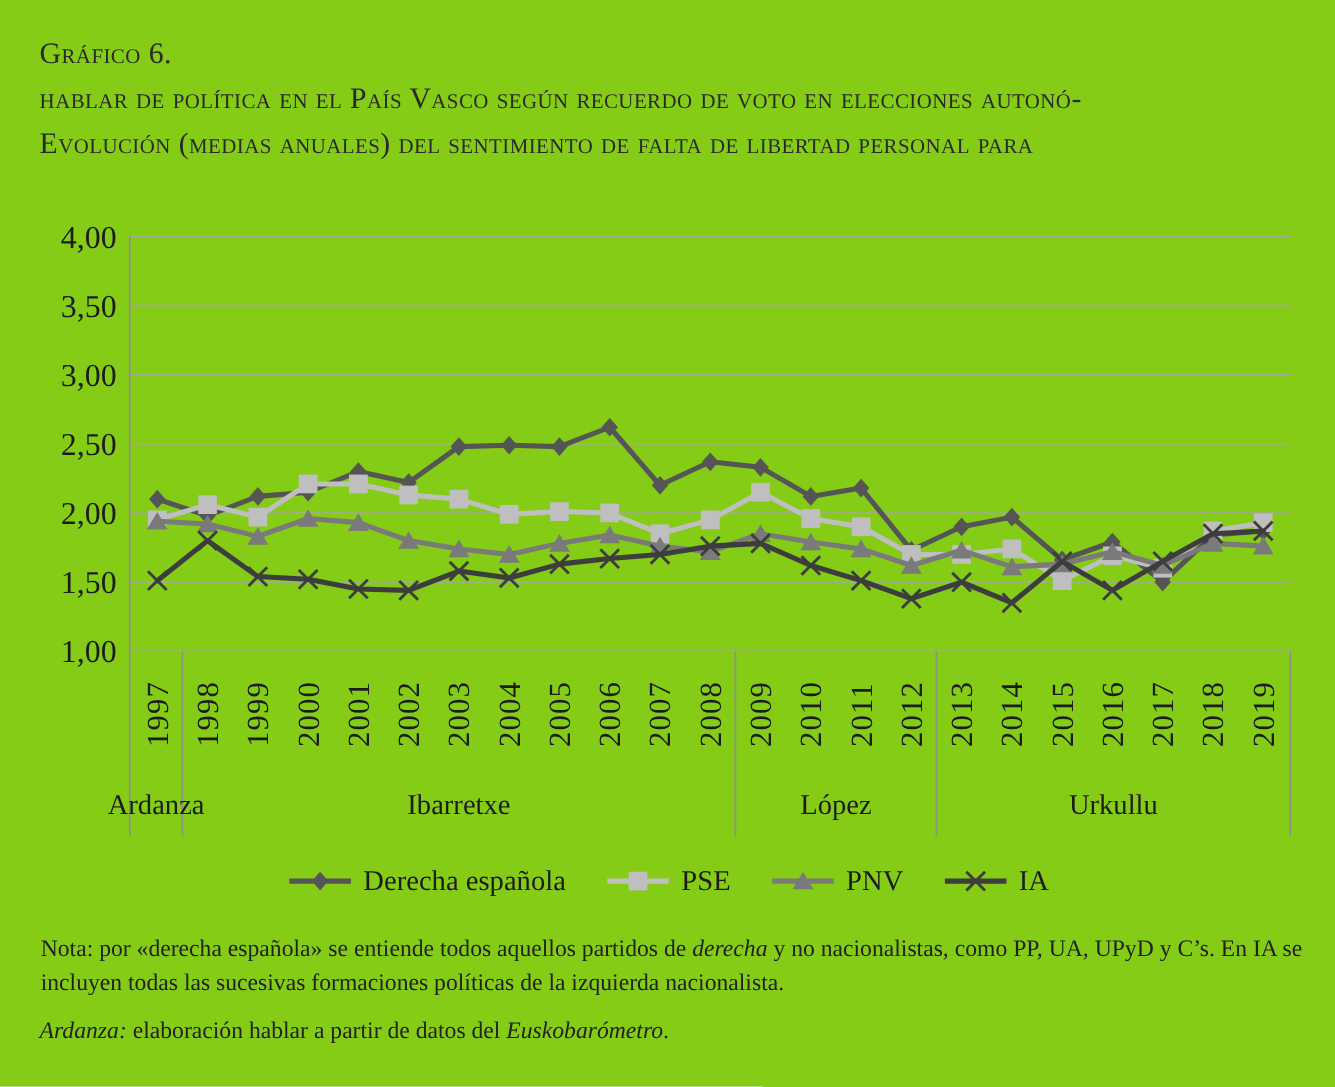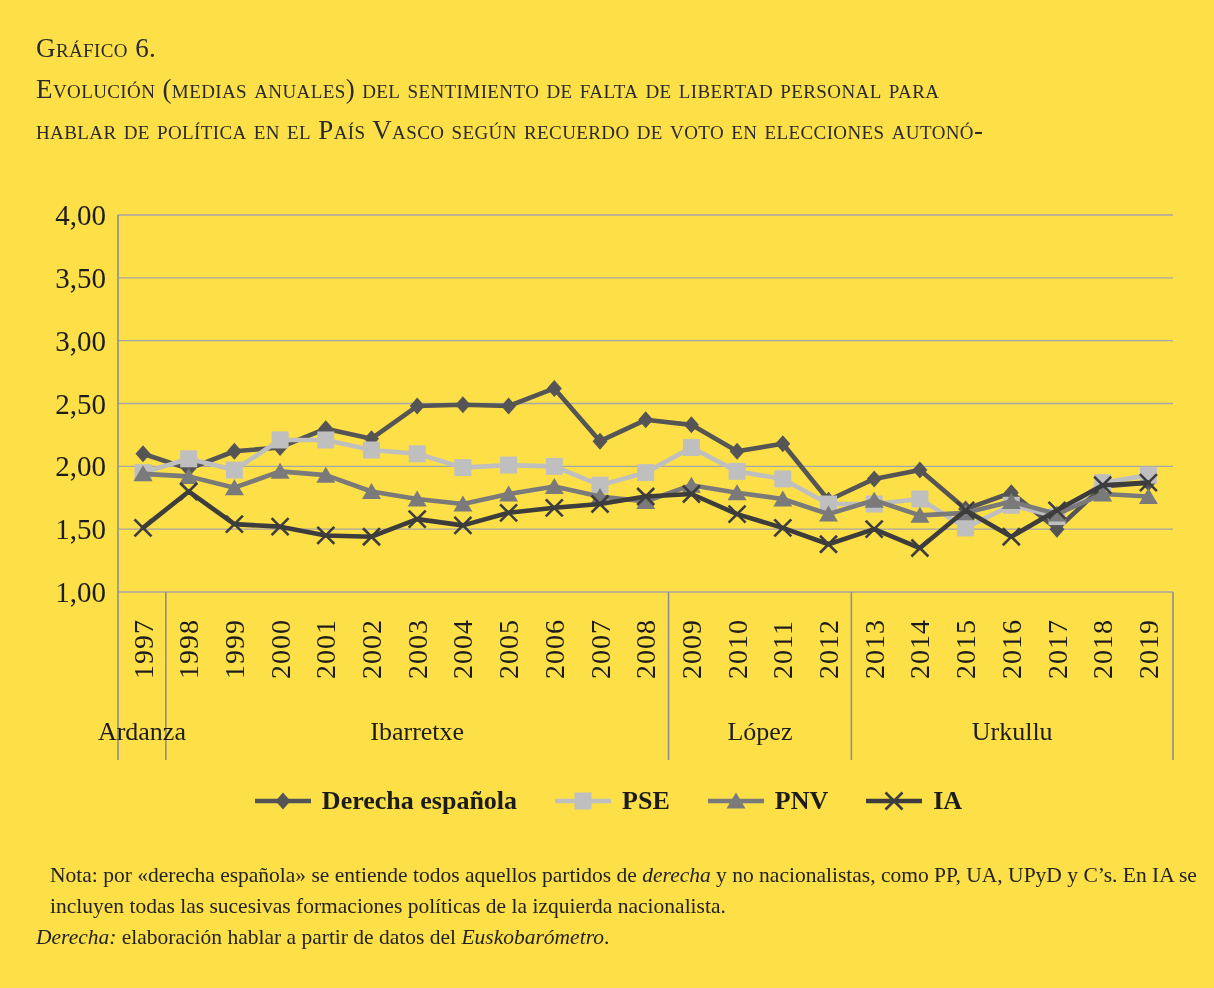--- a/index.html
+++ b/index.html
@@ -1,56 +1,56 @@
 <!DOCTYPE html>
 <html><head>
 <meta charset="utf-8">
 <style>
   html,body{margin:0;padding:0;background:#ffffff;}
   .page{
     position:relative;
     width:1214px;height:988px;
-    background:#fde047;
+    background:#84cc16;
     overflow:hidden;
     font-family:"Liberation Serif","DejaVu Serif",serif;
     color:#1f1f1f;
   }
   .title-block{
     position:absolute;left:36px;top:28px;width:1150px;
     font-variant:small-caps;
     font-size:27px;line-height:41px;
     letter-spacing:0.4px;
     color:#2a2a2a;
   }
   .chart-svg{position:absolute;left:0;top:182px;}
   .chart-svg text{font-family:"Liberation Serif","DejaVu Serif",serif;}
   .legend{
     position:absolute;left:0;top:786px;width:1214px;
     display:flex;justify-content:center;align-items:center;gap:35px;
   }
   .legend-item{display:flex;align-items:center;gap:8px;}
-  .legend-label{font-size:26px;color:#1c1c1c;font-weight:bold;}
+  .legend-label{font-size:26px;color:#1c1c1c;}
   .note{
-    position:absolute;left:36px;top:846px;width:1160px;margin:14px;
+    position:absolute;left:36px;top:846px;width:1160px;margin:1px;
     font-size:21.5px;line-height:31px;color:#222222;
   }
   .fuente{
     position:absolute;left:36px;top:922px;width:1160px;margin:0;
     font-size:21.5px;line-height:31px;color:#222222;
   }
 </style>
 </head>
 <body>
 
 <div class="page">
 
   <div class="title-block">
     <div class="title-line">Gráfico 6.</div>
+    <div class="title-line">hablar de política en el País Vasco según recuerdo de voto en elecciones autonó-</div>
     <div class="title-line">Evolución (medias anuales) del sentimiento de falta de libertad personal para</div>
-    <div class="title-line">hablar de política en el País Vasco según recuerdo de voto en elecciones autonó-</div>
   </div>
 
   <svg id="chart-svg" class="chart-svg" width="1214" height="600" viewBox="0 0 1214 600">
       <line x1="118" y1="33" x2="1173" y2="33" stroke="#a6a6a6" stroke-width="1.4"></line>
       <text x="106" y="43" text-anchor="end" font-size="29" fill="#1c1c1c">4,00</text>
       <line x1="118" y1="95.8335" x2="1173" y2="95.8335" stroke="#a6a6a6" stroke-width="1.4"></line>
       <text x="106" y="105.8335" text-anchor="end" font-size="29" fill="#1c1c1c">3,50</text>
       <line x1="118" y1="158.667" x2="1173" y2="158.667" stroke="#a6a6a6" stroke-width="1.4"></line>
       <text x="106" y="168.667" text-anchor="end" font-size="29" fill="#1c1c1c">3,00</text>
       <line x1="118" y1="221.5005" x2="1173" y2="221.5005" stroke="#a6a6a6" stroke-width="1.4"></line>
@@ -241,15 +241,15 @@
           <line x1="3" y1="11" x2="59" y2="11" stroke="#3d3d3d" stroke-width="4.6"></line>
           <line x1="22.5" y1="2.5" x2="39.5" y2="19.5" stroke="#3d3d3d" stroke-width="2.6"></line>
           <line x1="22.5" y1="19.5" x2="39.5" y2="2.5" stroke="#3d3d3d" stroke-width="2.6"></line>
         </svg>
       <span class="legend-label">IA</span>
     </div>
   </div>
 
   <p class="note"><span>Nota: por «derecha española» se entiende todos aquellos partidos de </span><i>derecha</i><span> y no nacionalistas, como PP, UA, UPyD y C’s. En IA se incluyen todas las sucesivas formaciones políticas de la izquierda nacionalista.</span></p>
 
-  <p class="fuente"><i>Derecha:</i><span> elaboración hablar a partir de datos del </span><i>Euskobarómetro</i><span>.</span></p>
+  <p class="fuente"><i>Ardanza:</i><span> elaboración hablar a partir de datos del </span><i>Euskobarómetro</i><span>.</span></p>
 
 </div>
 
 </body></html>

